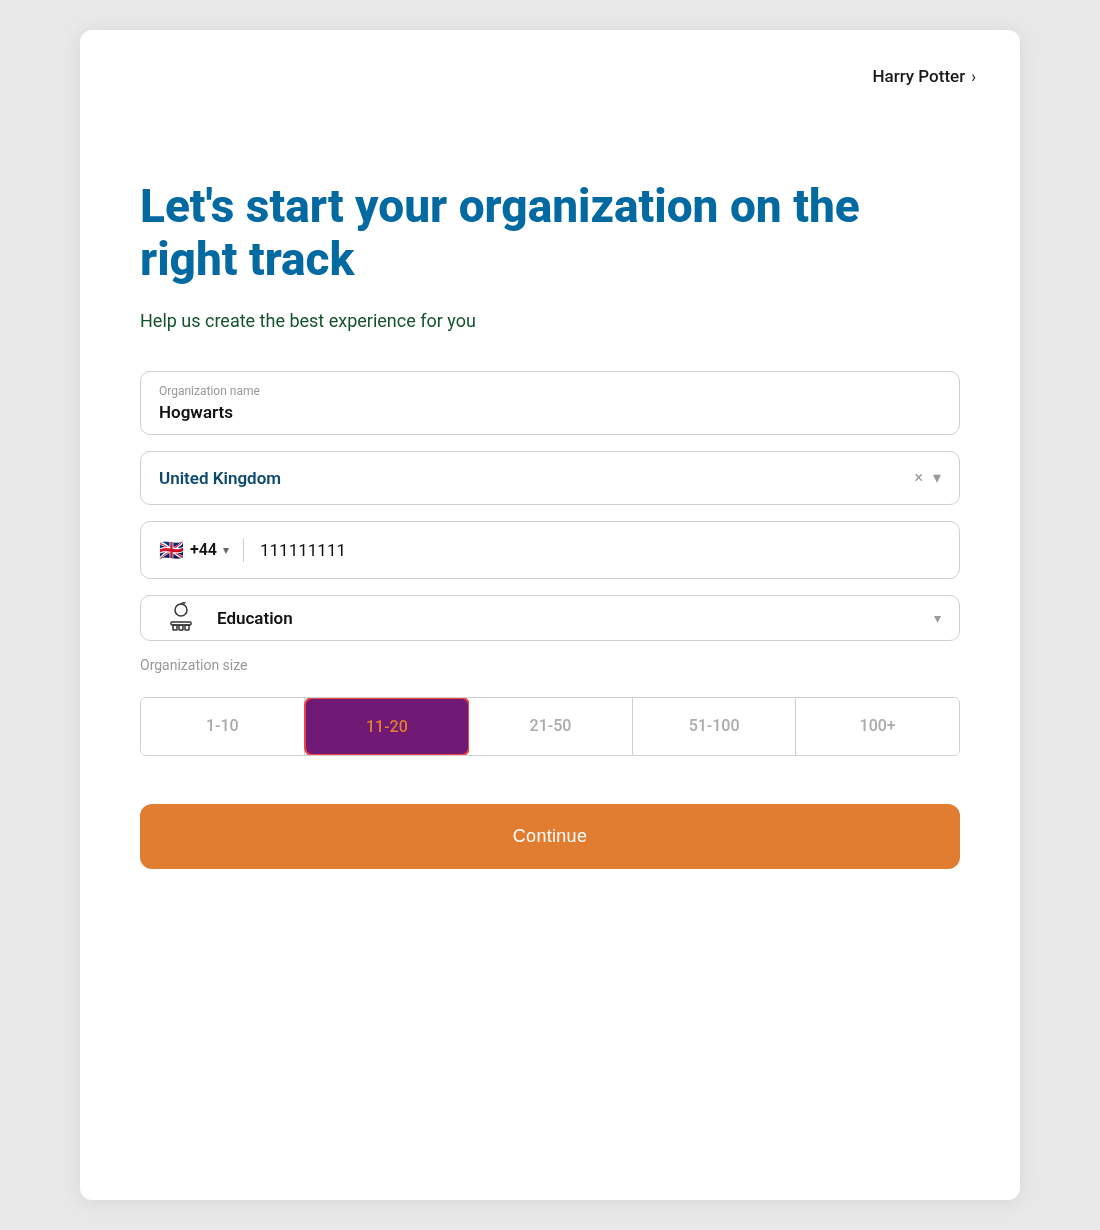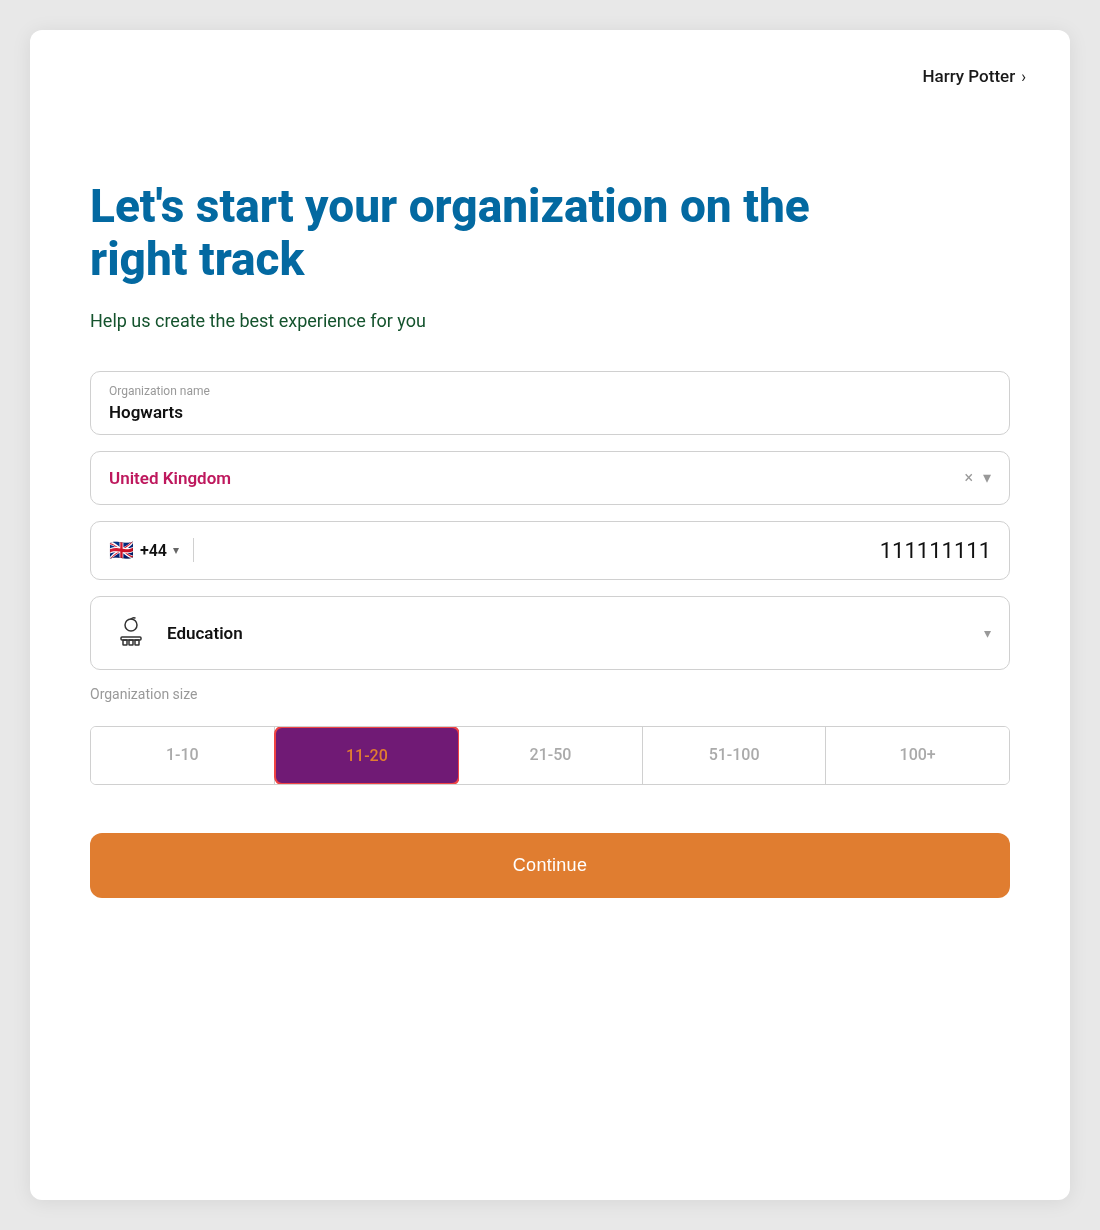--- a/index.html
+++ b/index.html
@@ -13,21 +13,21 @@
       display: flex;
       justify-content: center;
       align-items: center;
       min-height: 100vh;
       font-family: -apple-system, BlinkMacSystemFont, 'Segoe UI', Roboto, Helvetica, Arial, sans-serif;
     }
 
     .card {
       background: #ffffff;
       border-radius: 12px;
-      width: 1040px;
+      width: 940px;
       min-height: 1170px;
       position: relative;
       box-shadow: 0 2px 20px rgba(0,0,0,0.08);
       padding: 30px 40px 60px 40px;
     }
 
     .top-right {
       position: absolute;
       top: 36px;
       right: 44px;
@@ -100,21 +100,21 @@
       background: #fff;
       display: flex;
       align-items: center;
       justify-content: space-between;
       cursor: pointer;
     }
 
     .select-value {
       font-size: 17px;
       font-weight: 600;
-      color: #be185d;
+      color: #0c4a6e;
       text-align: center;
     }
 
     .select-actions {
       display: flex;
       align-items: center;
       gap: 10px;
       color: #999;
       font-size: 16px;
     }
@@ -147,32 +147,31 @@
       font-weight: 600;
       color: #111;
     }
 
     .phone-dropdown-icon {
       color: #666;
       font-size: 12px;
     }
 
     .phone-number {
-      font-size: 22px;
+      font-size: 17px;
       font-weight: 400;
       color: #111;
       margin-left: 16px;
       flex: 1;
-      text-align: right;
     }
 
     .industry-wrapper {
       border: 1.5px solid #d0d0d0;
       border-radius: 10px;
-      padding: 14px 18px;
+      padding: 0 18px;
       background: #fff;
       display: flex;
       align-items: center;
       cursor: pointer;
     }
 
     .industry-icon-box {
       width: 44px;
       height: 44px;
       display: flex;

